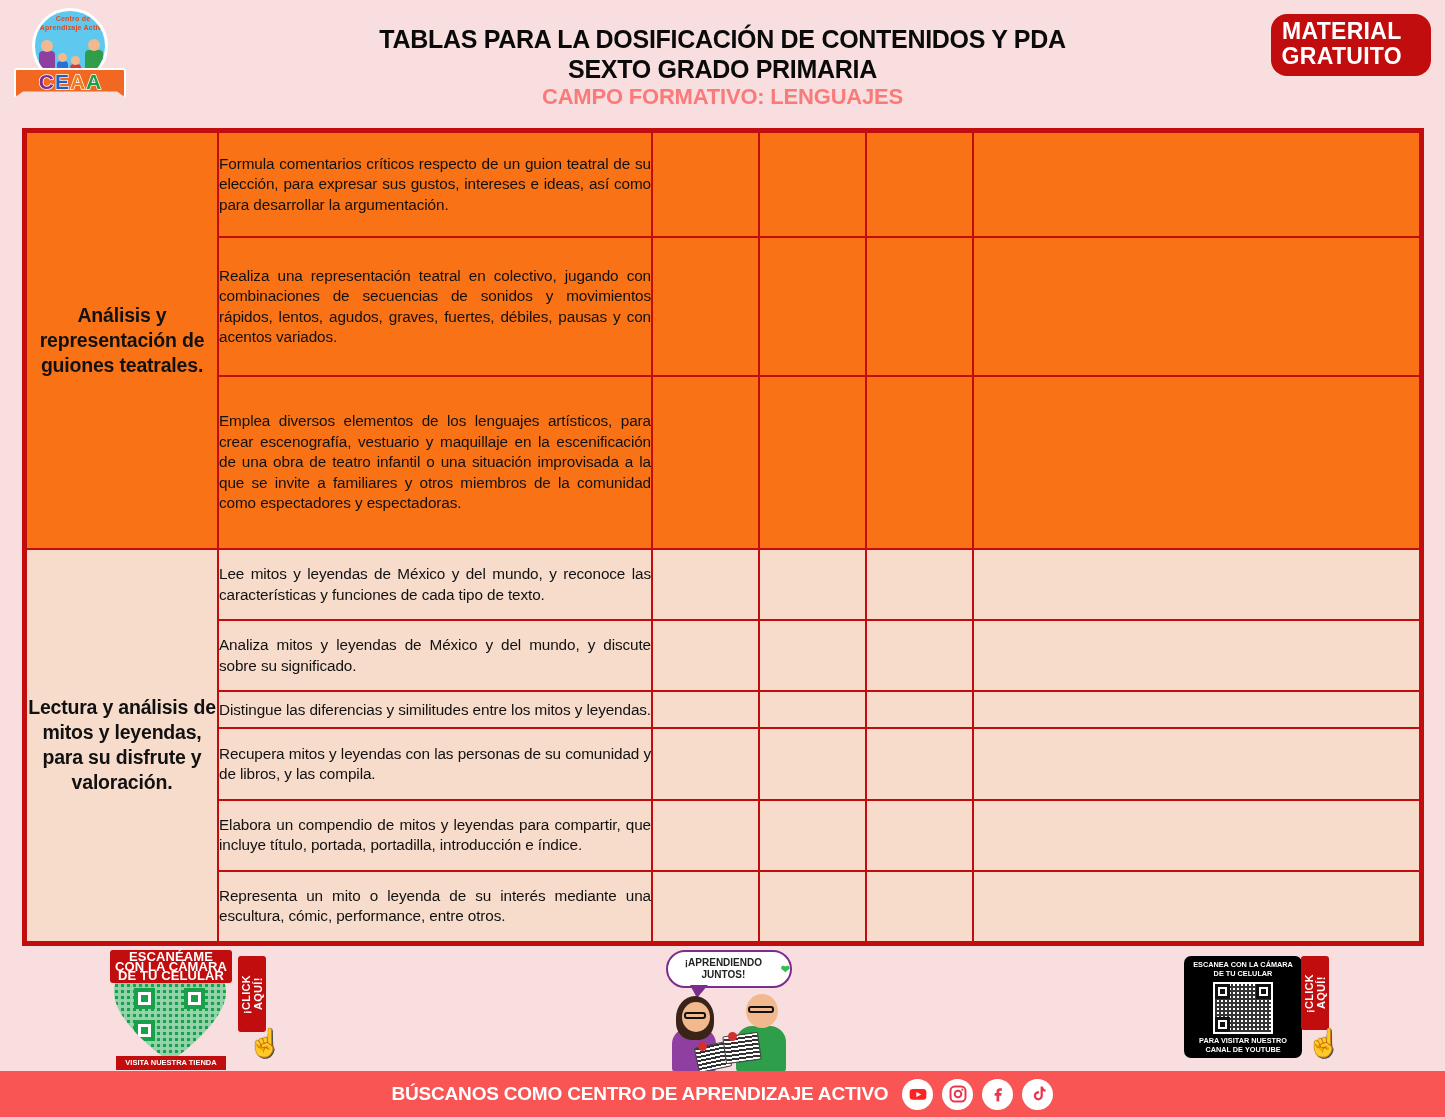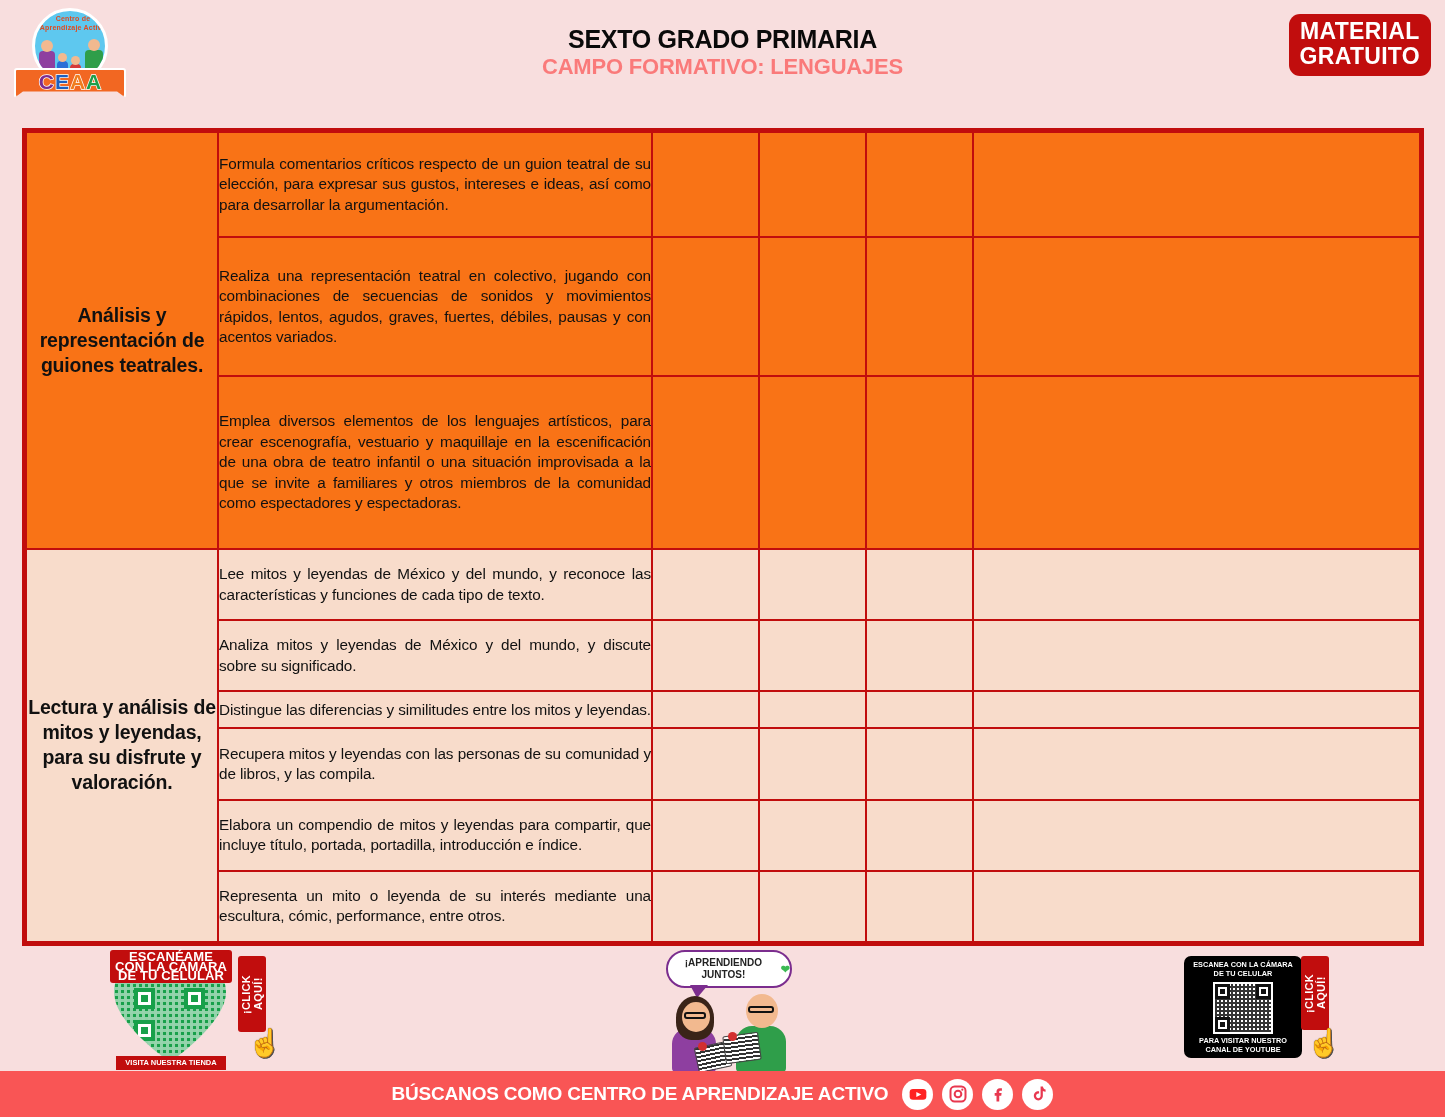--- a/index.html
+++ b/index.html
@@ -95,22 +95,22 @@
     letter-spacing: -0.2px;
     margin-top: 0;
   }
 
   .badge-free {
     position: absolute;
     right: 14px;
     top: 14px;
     background: #c10d0d;
     color: #ffffff;
-    border-radius: 11px;
-    padding: 5px 11px 7px 11px;
+    border-radius: 16px;
+    padding: 5px 29px 7px 11px;
     font-size: 23px;
     font-weight: 900;
     line-height: 25px;
     text-align: center;
     letter-spacing: .3px;
   }
 
   
   .table-wrap {
     position: absolute;
@@ -400,20 +400,21 @@
     </div>
     <div class="logo-banner">
       <span class="ce-p">C</span>
       <span class="ce-e">E</span>
       <span class="ce-a1">A</span>
       <span class="ce-a2">A</span>
     </div>
   </div>
 
   <div class="titles">
+    <div class="title-main">TABLAS PARA LA DOSIFICACIÓN DE CONTENIDOS Y PDA</div>
     <div class="title-main">SEXTO GRADO PRIMARIA</div>
     <div class="title-sub">CAMPO FORMATIVO: LENGUAJES</div>
   </div>
 
   <div class="badge-free">
     <div>MATERIAL</div>
     <div>GRATUITO</div>
   </div>
 </div>
 

